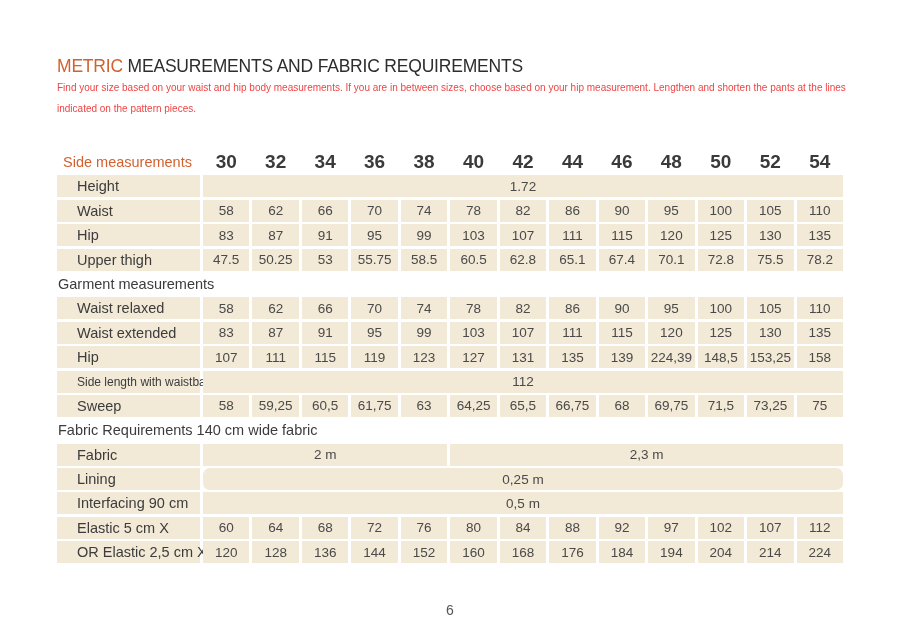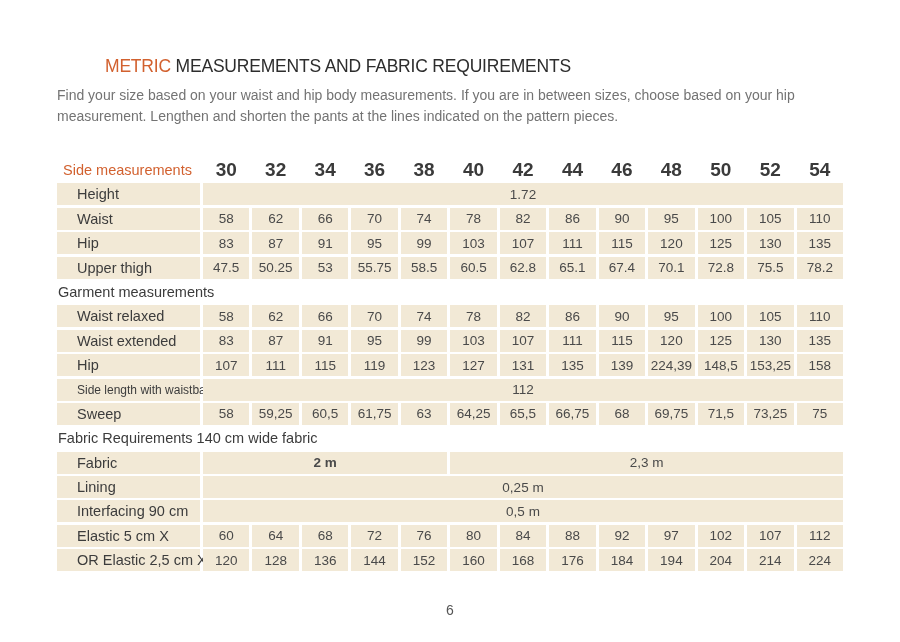--- a/index.html
+++ b/index.html
@@ -15,24 +15,24 @@
     width:900px;height:642px;
     font-family:"Liberation Sans","DejaVu Sans",sans-serif;
     position:relative;overflow:hidden;
   }
   .page{width:900px;height:642px;position:relative;background:#fff;}
   .content{position:absolute;left:57px;top:55px;width:786px;}
   .title{
     font-size:17.5px;line-height:22px;font-weight:400;
     letter-spacing:-0.2px;color:var(--dark);white-space:nowrap;
   }
-  .title .accent{color:var(--accent);margin-left:48px;}
+  .title .accent{color:var(--accent);}
   .intro{
-    margin-top:8px;width:792px;
-    font-size:14px;line-height:21px;color:#737373;
+    margin-top:0;width:792px;
+    font-size:10px;line-height:21px;color:#ef4444;
   }
   .mtable{
     margin-top:32px;width:786px;
     display:grid;
     grid-template-columns:143px repeat(13,1fr);
     column-gap:3px;row-gap:2.4px;
     grid-auto-rows:22px;
   }
   .mtable>div{min-width:0;}
   .hdr-label{
@@ -189,24 +189,24 @@
         <div class="val">64,25</div>
         <div class="val">65,5</div>
         <div class="val">66,75</div>
         <div class="val">68</div>
         <div class="val">69,75</div>
         <div class="val">71,5</div>
         <div class="val">73,25</div>
         <div class="val">75</div>
         <div class="section">Fabric Requirements 140 cm wide fabric</div>
         <div class="lbl">Fabric</div>
-        <div class="val" style="grid-column: span 5; font-weight: bold;">2 m</div>
+        <div class="val" style="grid-column: span 5;">2 m</div>
         <div class="val" style="grid-column: span 8;">2,3 m</div>
         <div class="lbl">Lining</div>
-        <div class="val" style="grid-column: span 13;">0,25 m</div>
+        <div class="val" style="grid-column: span 13; border-radius: 7px;">0,25 m</div>
         <div class="lbl">Interfacing 90 cm</div>
         <div class="val" style="grid-column: span 13;">0,5 m</div>
         <div class="lbl">Elastic 5 cm X</div>
         <div class="val">60</div>
         <div class="val">64</div>
         <div class="val">68</div>
         <div class="val">72</div>
         <div class="val">76</div>
         <div class="val">80</div>
         <div class="val">84</div>

